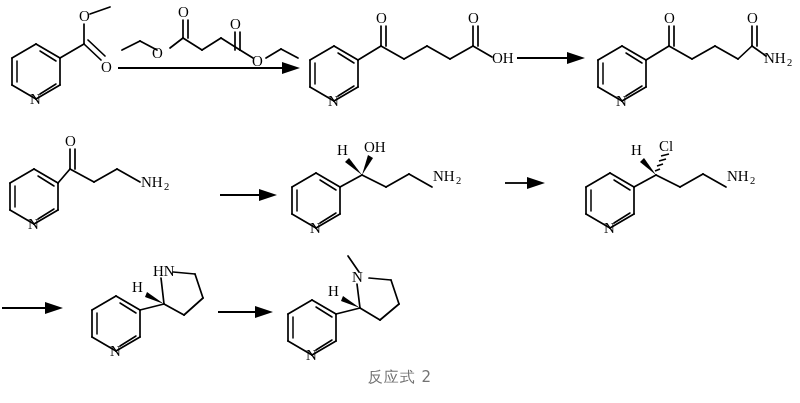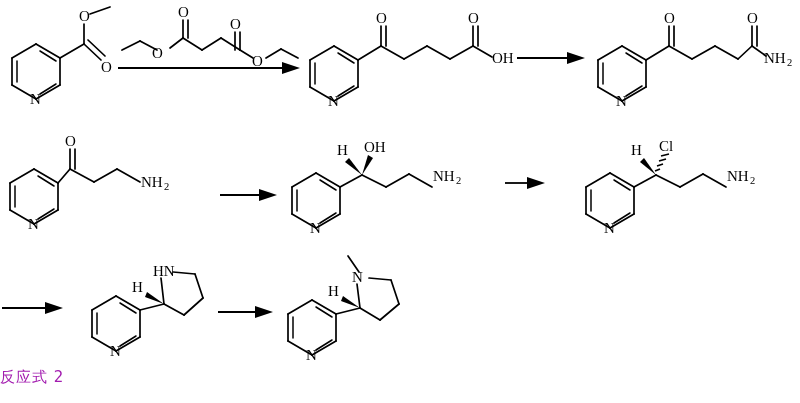--- a/index.html
+++ b/index.html
@@ -1,21 +1,21 @@
 <!DOCTYPE html>
 <html><head>
 <meta charset="utf-8">
 <style>
   html,body{margin:0;padding:0;background:#ffffff;}
   body{width:800px;height:403px;overflow:hidden;
        font-family:"Liberation Serif", serif;}
   #scheme{position:relative;width:800px;height:403px;background:#fff;}
   svg{display:block;}
-  .cap{position:absolute;left:0;top:368px;width:800px;
-       font-family:"DejaVu Sans", sans-serif;font-size:15px;color:#a21caf;
+  .cap{position:absolute;left:0;top:368px;width:800px;text-align:center;
+       font-family:"DejaVu Sans", sans-serif;font-size:15px;color:#737373;
        letter-spacing:1px;}
   .atom{font-family:"Liberation Serif", serif;font-size:15px;fill:#000;}
   .atom-sub{font-family:"Liberation Serif", serif;font-size:10.5px;fill:#000;}
   .bond{stroke:#000;stroke-width:1.7;fill:none;stroke-linecap:round;}
   .bond-thin{stroke:#000;stroke-width:1.5;fill:none;stroke-linecap:round;}
   .arrow-line{stroke:#000;stroke-width:1.8;fill:none;}
   .wedge{fill:#000;stroke:none;}
   .hash{stroke:#000;stroke-width:1.6;fill:none;stroke-linecap:butt;}
 </style>
 </head>

